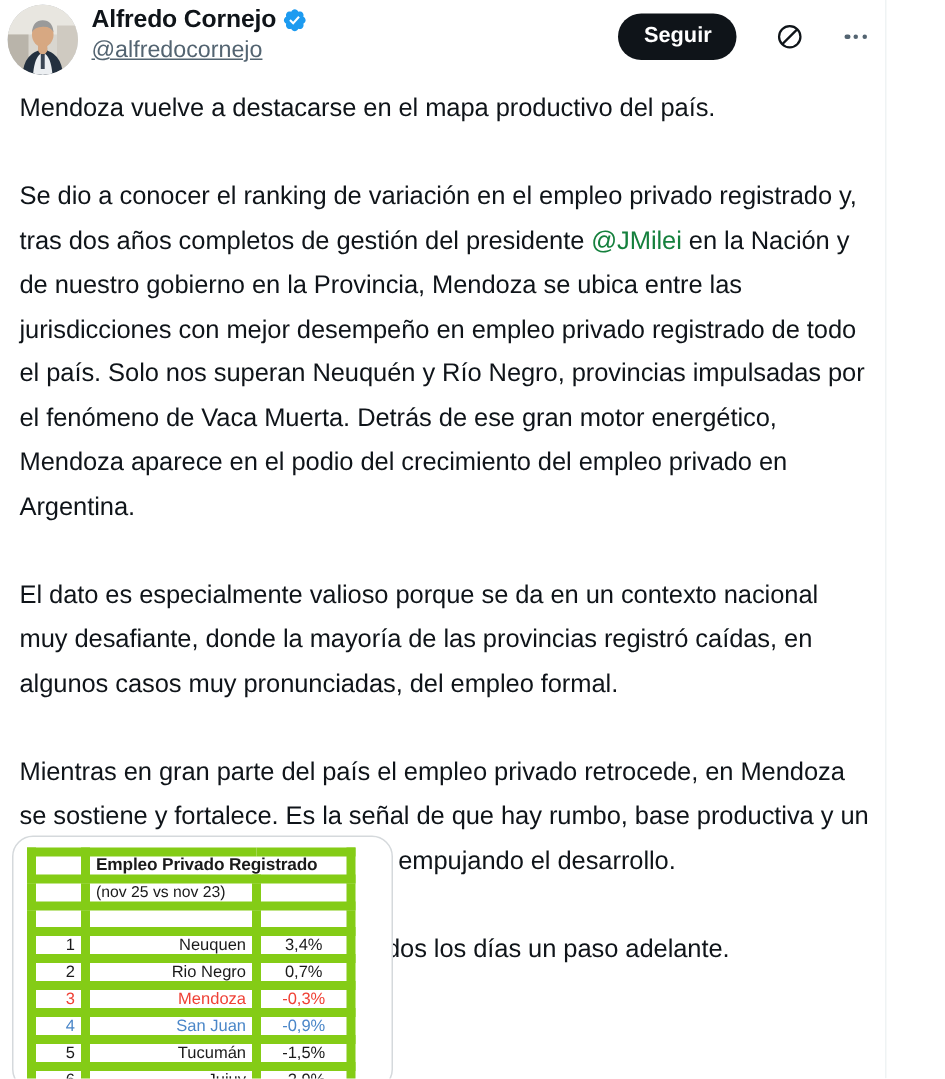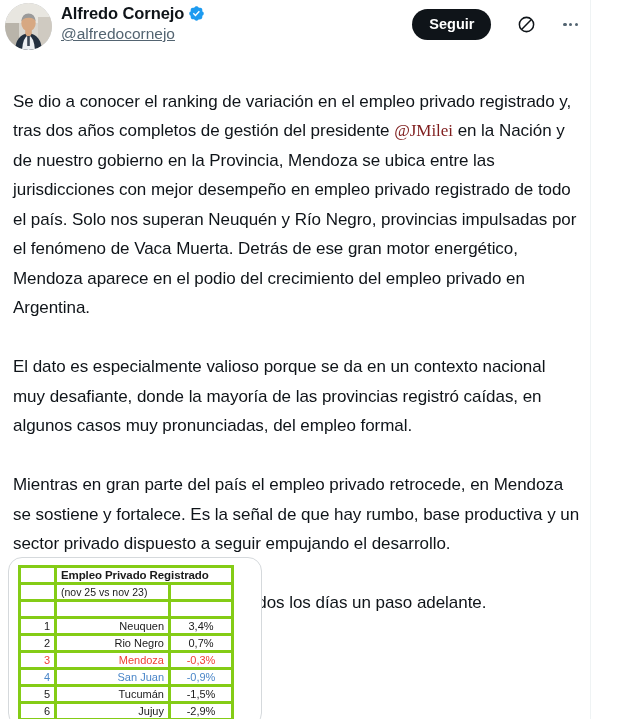--- a/index.html
+++ b/index.html
@@ -150,24 +150,23 @@
     font-size: 17px;
     line-height: 29.5px;
     color: #0f1419;
     letter-spacing: -0.05px;
   }
 
   .tweet-paragraph { margin: 0; }
   .para-gap { height: 29.5px; }
 
   .mention {
-    color: #7f1d1d;
+    color: #15803d;
     text-decoration: none;
     cursor: pointer;
-    font-family: Liberation Serif, serif;
   }
 
   
   .media-card {
     position: absolute;
     left: 8px;
     top: 557px;
     width: 254px;
     height: 170px;
     border: 1px solid #d5d9dc;
@@ -180,21 +179,21 @@
     position: absolute;
     left: 9px;
     top: 7px;
     border-collapse: collapse;
     font-family: "Liberation Sans", sans-serif;
     font-size: 11px;
     color: #1a1a1a;
     background: #ffffff;
   }
   .sheet-table td {
-    border: 3px solid #84cc16;
+    border: 6px solid #84cc16;
     height: 17px;
     padding: 0 4px;
     vertical-align: middle;
     white-space: nowrap;
   }
 
   .col-rank   { width: 36px;  text-align: right; }
   .col-name   { width: 114px; text-align: right; }
   .col-value  { width: 63px;  text-align: center; }
 
@@ -268,20 +267,21 @@
 
       <div class="more-dots">
         <i></i>
           <i></i>
           <i></i>
       </div>
     </div>
   </div>
 
   <div class="tweet-body">
+    <p class="tweet-paragraph">Mendoza vuelve a destacarse en el mapa productivo del país.</p>
     <div class="para-gap"></div>
 
     <p class="tweet-paragraph"><span>Se dio a conocer el ranking de variación en el empleo privado registrado y, tras dos años completos de gestión del presidente </span><a class="mention" href="#">@JMilei</a><span> en la Nación y de nuestro gobierno en la Provincia, Mendoza se ubica entre las jurisdicciones con mejor desempeño en empleo privado registrado de todo el país. Solo nos superan Neuquén y Río Negro, provincias impulsadas por el fenómeno de Vaca Muerta. Detrás de ese gran motor energético, Mendoza aparece en el podio del crecimiento del empleo privado en Argentina.</span></p>
     <div class="para-gap"></div>
 
     <p class="tweet-paragraph">El dato es especialmente valioso porque se da en un contexto nacional muy desafiante, donde la mayoría de las provincias registró caídas, en algunos casos muy pronunciadas, del empleo formal.</p>
     <div class="para-gap"></div>
 
     <p class="tweet-paragraph">Mientras en gran parte del país el empleo privado retrocede, en Mendoza se sostiene y fortalece. Es la señal de que hay rumbo, base productiva y un sector privado dispuesto a seguir empujando el desarrollo.</p>
     <div class="para-gap"></div>

